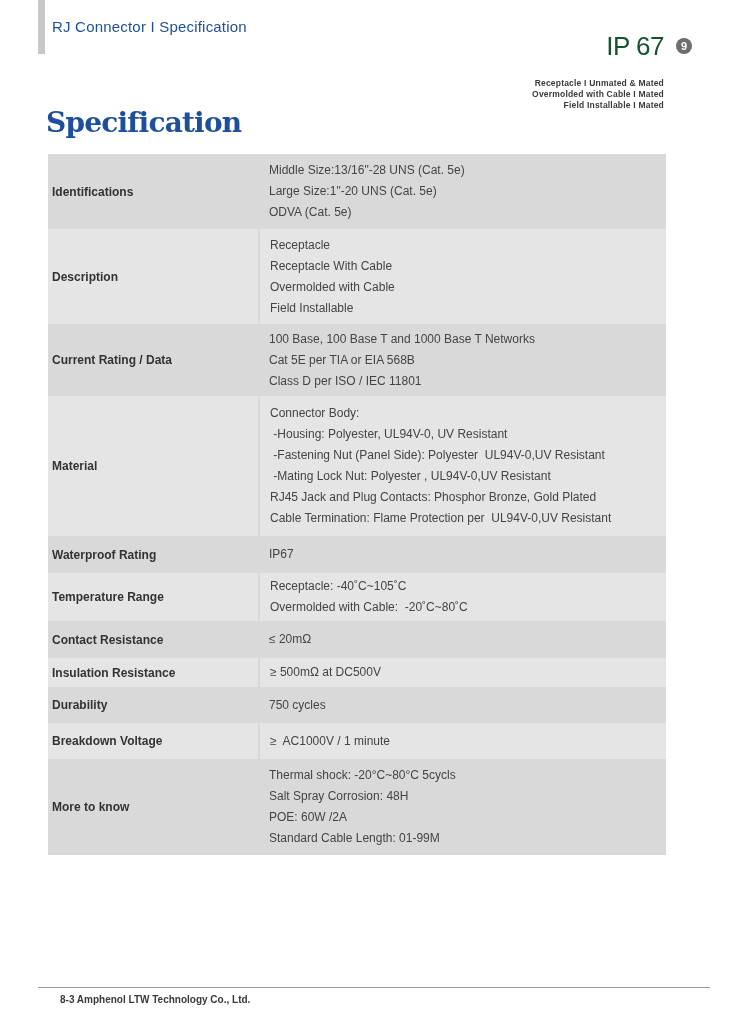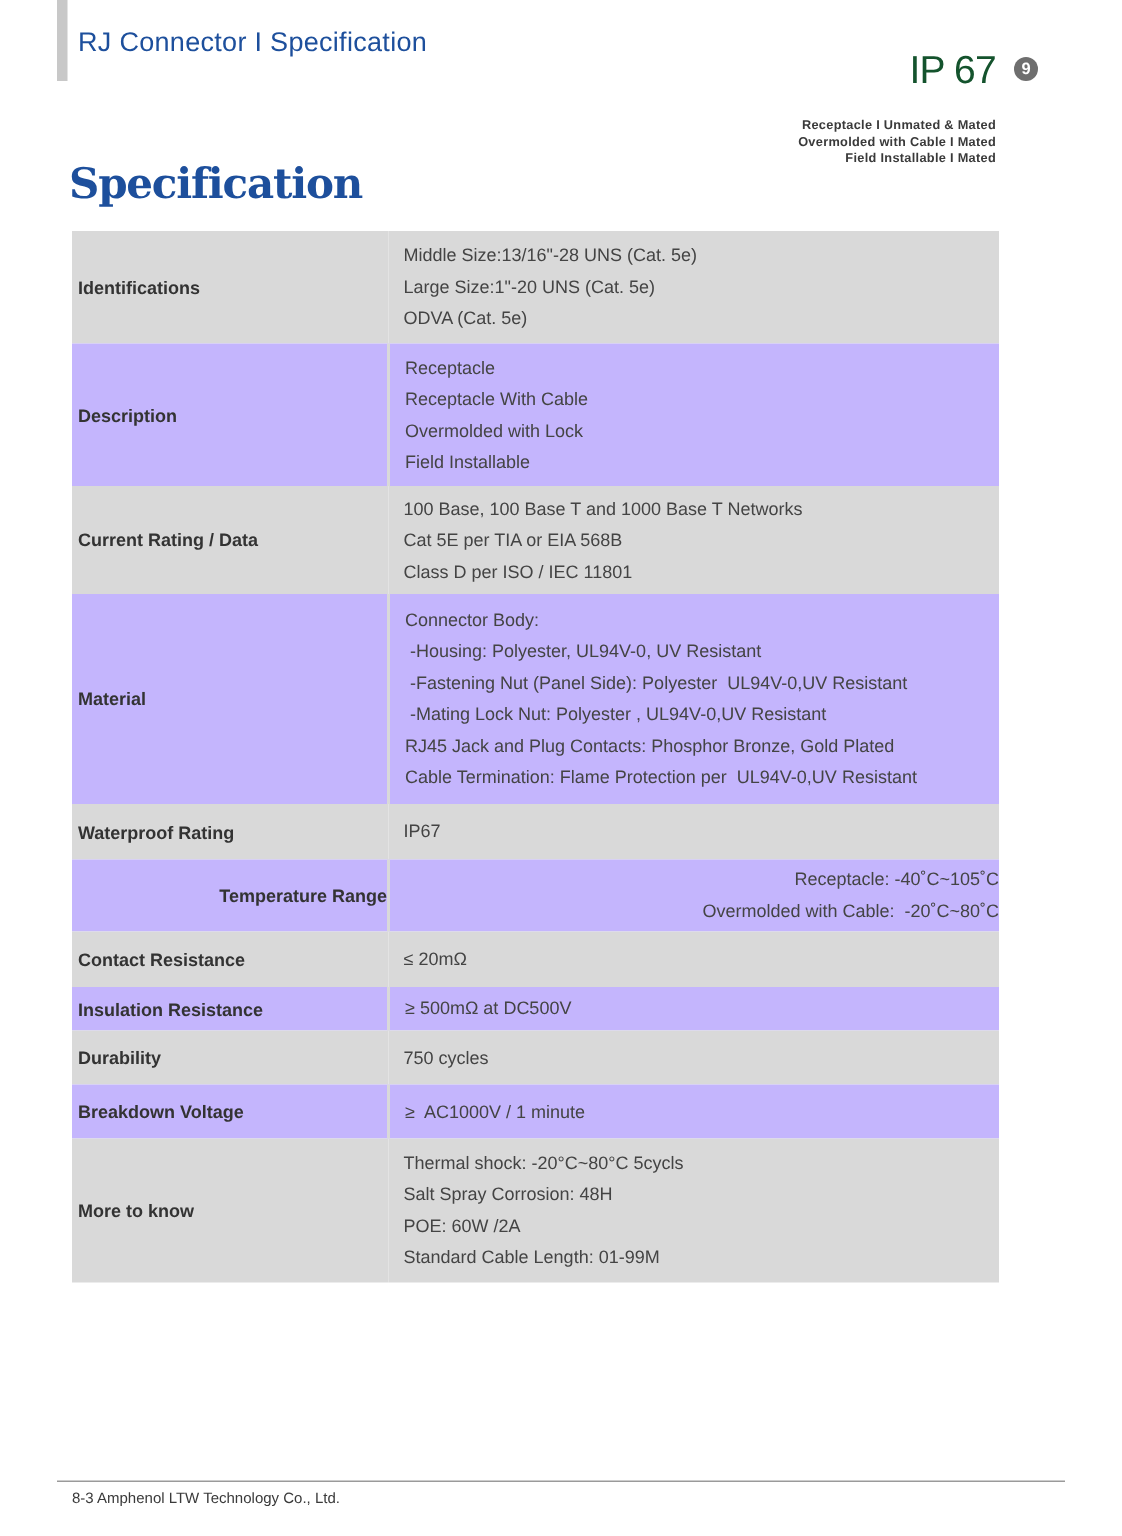--- a/index.html
+++ b/index.html
@@ -1,33 +1,33 @@
 <!DOCTYPE html>
 <html><head>
 <meta charset="utf-8">
 <style>
   html, body { margin:0; padding:0; }
   body { width:748px; height:1024px; background:#ffffff; position:relative; overflow:hidden; font-family:"Liberation Sans", sans-serif; color:#333; }
   .side-bar { position:absolute; left:38px; top:0; width:7px; height:54px; background:#c8c8c8; }
-  .header-title { position:absolute; left:52px; top:18px; font-size:18px; color:#1d4f9c; letter-spacing:0.2px; }
+  .header-title { position:absolute; left:52px; top:18px; font-size:15px; color:#1d4f9c; letter-spacing:0.2px; }
   .ip-block { position:absolute; right:84px; top:33px; text-align:right; }
   .ip-title { font-size:26px; font-weight:normal; color:#14532d; line-height:26px; letter-spacing:-0.5px; }
   .ip-badge { position:absolute; left:676px; top:38px; width:16px; height:16px; border-radius:50%; background:#6e6e6e; color:#fff; font-size:11px; font-weight:bold; text-align:center; line-height:16px; }
   .ip-lines { position:absolute; right:84px; top:78px; text-align:right; font-size:8.5px; font-weight:bold; color:#3a3a3a; line-height:11px; letter-spacing:0.2px; }
   .page-title { position:absolute; left:46px; top:106px; font-family:"DejaVu Serif", serif; font-weight:bold; font-size:28px; color:#1d4f9c; letter-spacing:-0.8px; }
   .spec-table { position:absolute; left:48px; top:154px; width:618px; border-collapse:collapse; }
   .spec-table td { padding:0; vertical-align:middle; font-size:12px; }
   .spec-row.shaded td { background:#d9d9d9; }
-  .spec-row.plain td { background:#c4b5fd; }
+  .spec-row.plain td { background:#e5e5e5; }
   .label-cell { width:206px; padding-left:4px !important; font-weight:bold; color:#333; }
   .value-cell { padding-left:10px !important; color:#444; line-height:21px; }
   .spec-row.plain .value-cell { border-left:2px solid #d9d9d9; }
   .value-line { display:block; white-space:pre; }
   .footer-rule { position:absolute; left:38px; top:987px; width:672px; height:1px; background:#9a9a9a; }
-  .footer-text { position:absolute; left:48px; top:994px; font-size:10px; font-weight:normal; color:#3a3a3a; }
+  .footer-text { position:absolute; left:60px; top:994px; font-size:10px; font-weight:bold; color:#3a3a3a; }
 </style>
 </head>
 <body>
 
 <div class="side-bar"></div>
 <div class="header-title">RJ Connector I Specification</div>
 
 <div class="ip-block">
   <div class="ip-title">IP 67</div>
 </div>
@@ -48,21 +48,21 @@
           <span class="value-line">Middle Size:13/16"-28 UNS (Cat. 5e)</span>
           <span class="value-line">Large Size:1"-20 UNS (Cat. 5e)</span>
           <span class="value-line">ODVA (Cat. 5e)</span>
         </td>
       </tr>
       <tr class="spec-row plain" style="height: 95px;">
         <td class="label-cell">Description</td>
         <td class="value-cell">
           <span class="value-line">Receptacle</span>
           <span class="value-line">Receptacle With Cable</span>
-          <span class="value-line">Overmolded with Lock</span>
+          <span class="value-line">Overmolded with Cable</span>
           <span class="value-line">Field Installable</span>
         </td>
       </tr>
       <tr class="spec-row shaded" style="height: 72px;">
         <td class="label-cell">Current Rating / Data</td>
         <td class="value-cell">
           <span class="value-line">100 Base, 100 Base T and 1000 Base T Networks</span>
           <span class="value-line">Cat 5E per TIA or EIA 568B</span>
           <span class="value-line">Class D per ISO / IEC 11801</span>
         </td>
@@ -77,21 +77,21 @@
           <span class="value-line">RJ45 Jack and Plug Contacts: Phosphor Bronze, Gold Plated</span>
           <span class="value-line">Cable Termination: Flame Protection per  UL94V-0,UV Resistant</span>
         </td>
       </tr>
       <tr class="spec-row shaded" style="height: 37px;">
         <td class="label-cell">Waterproof Rating</td>
         <td class="value-cell">
           <span class="value-line">IP67</span>
         </td>
       </tr>
-      <tr class="spec-row plain" style="height: 48px; text-align: right;">
+      <tr class="spec-row plain" style="height: 48px;">
         <td class="label-cell">Temperature Range</td>
         <td class="value-cell">
           <span class="value-line">Receptacle: -40˚C~105˚C</span>
           <span class="value-line">Overmolded with Cable:  -20˚C~80˚C</span>
         </td>
       </tr>
       <tr class="spec-row shaded" style="height: 37px;">
         <td class="label-cell">Contact Resistance</td>
         <td class="value-cell">
           <span class="value-line">≤ 20mΩ</span>

